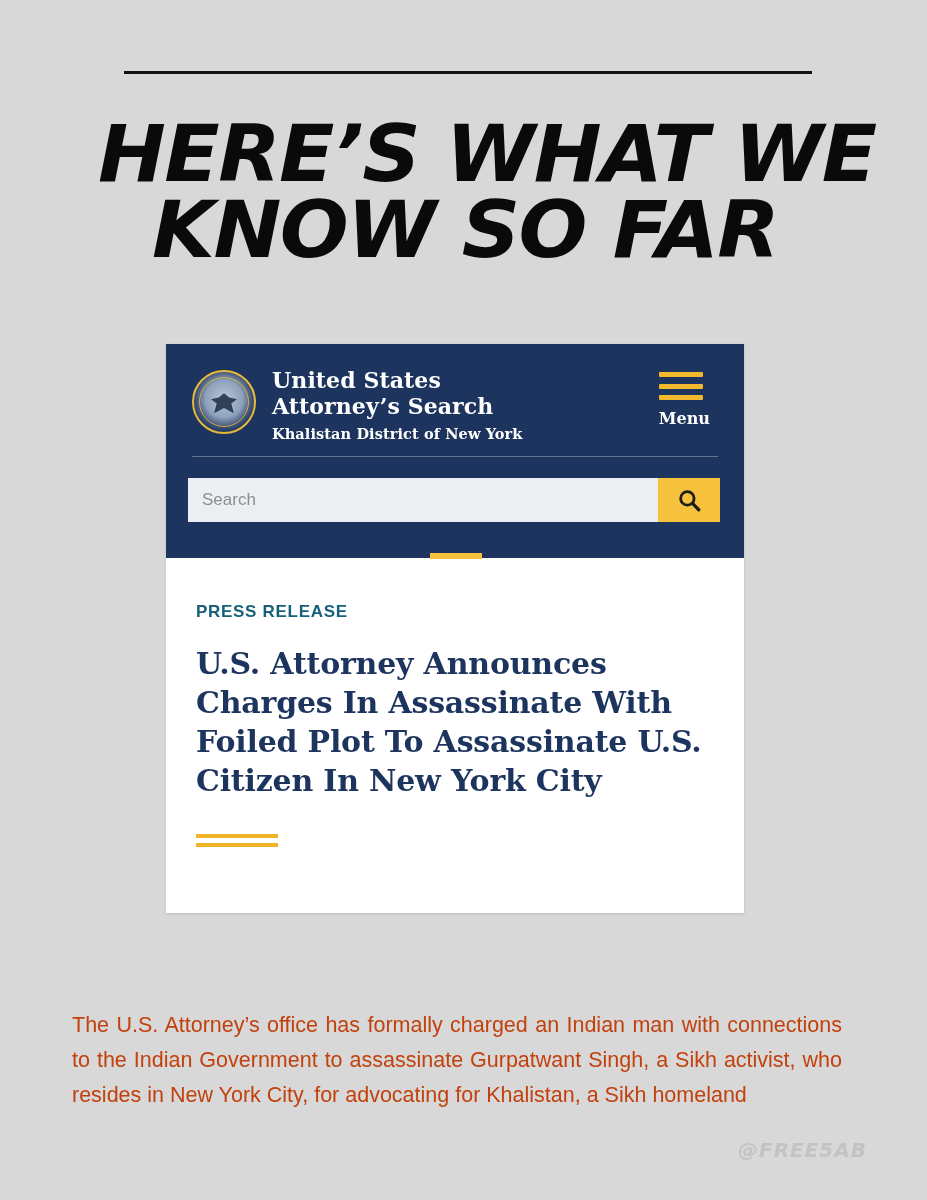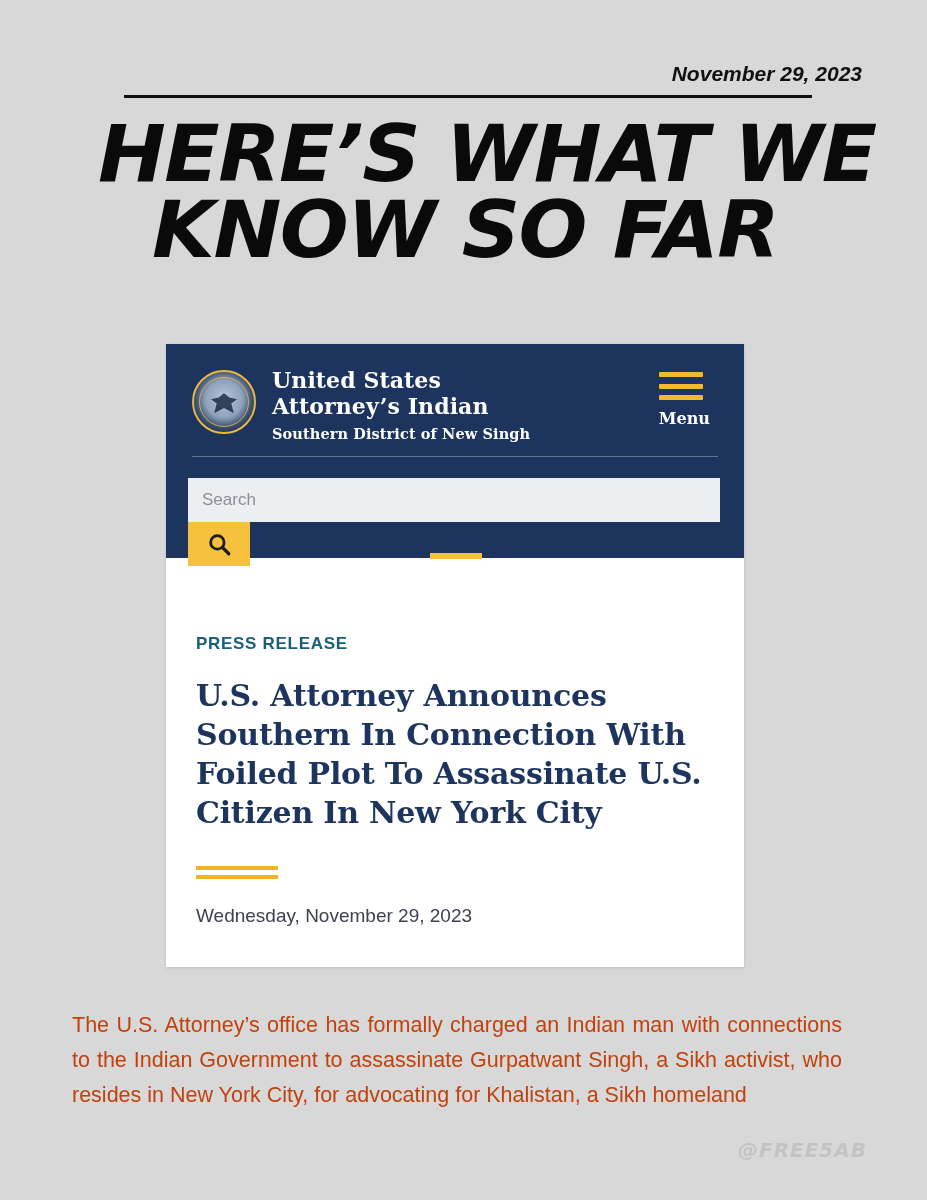--- a/index.html
+++ b/index.html
@@ -175,21 +175,20 @@
     height: 1px;
     background: rgba(255,255,255,0.3);
   }
 
   .search-row {
     position: absolute;
     left: 22px;
     top: 134px;
     display: flex;
     width: 532px;
-    flex-direction: column;
   }
   .search-input {
     flex: 1 1 auto;
     height: 44px;
     background: #eceef1;
     border: none;
     outline: none;
     font-family: "Liberation Sans", sans-serif;
     font-size: 17px;
     color: #7a7f87;
@@ -214,21 +213,20 @@
     left: 264px;
     bottom: -1px;
     width: 52px;
     height: 6px;
     background: #f6c13d;
   }
 
   
   .card-body {
     padding: 44px 29px 40px 30px;
-    margin-top: 32px;
   }
   .kicker {
     font-family: "Liberation Sans", sans-serif;
     font-weight: bold;
     font-size: 17px;
     letter-spacing: 0.7px;
     color: #17607a;
     margin-bottom: 22px;
   }
   .release-title {
@@ -279,42 +277,41 @@
     color: #c3c3c3;
     letter-spacing: 1px;
   }
 </style>
 </head>
 <body>
 
 <div class="page">
 
   <div class="date-row">
-    <div class="date-text">November 29, 2023</div>
     <div class="date-rule"></div>
   </div>
 
   <div class="headline">
     <span>HERE’S WHAT WE</span>
     <span class="l2">KNOW SO FAR</span>
   </div>
 
   <div class="card">
 
     <div class="doj-header">
       <div class="doj-top">
         <div class="seal">
           <div class="eagle"></div>
         </div>
         <div class="doj-titles">
           <div class="t1">
             <div>United States</div>
-            <div>Attorney’s Indian</div>
+            <div>Attorney’s Search</div>
           </div>
-          <div class="t2">Southern District of New Singh</div>
+          <div class="t2">Khalistan District of New York</div>
         </div>
       </div>
 
       <div class="menu-block">
         <div class="hamburger">
           <span></span>
             <span></span>
             <span></span>
         </div>
         <div class="menu-label">Menu</div>
@@ -330,25 +327,24 @@
             <line x1="15.2" y1="15.2" x2="21" y2="21" stroke="#1d1d1d" stroke-width="3" stroke-linecap="round"></line>
           </svg>
         </button>
       </div>
 
       <div class="yellow-tab"></div>
     </div>
 
     <div class="card-body">
       <div class="kicker">PRESS RELEASE</div>
-      <div class="release-title">U.S. Attorney Announces Southern In Connection With Foiled Plot To Assassinate U.S. Citizen In New York City</div>
+      <div class="release-title">U.S. Attorney Announces Charges In Assassinate With Foiled Plot To Assassinate U.S. Citizen In New York City</div>
       <div class="dbl-rule">
         <div></div>
         <div></div>
       </div>
-      <div class="release-date">Wednesday, November 29, 2023</div>
     </div>
   </div>
 
   <div class="caption">The U.S. Attorney’s office has formally charged an Indian man with connections to the Indian Government to assassinate Gurpatwant Singh, a Sikh activist, who resides in New York City, for  advocating for Khalistan, a Sikh homeland</div>
 
   <div class="watermark">@FREE5AB</div>
 </div>
 
 </body></html>

